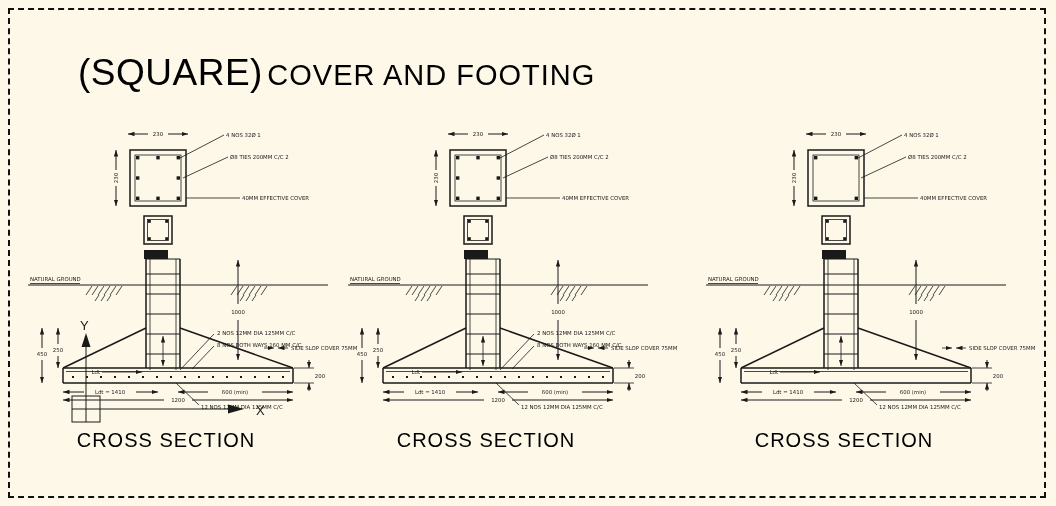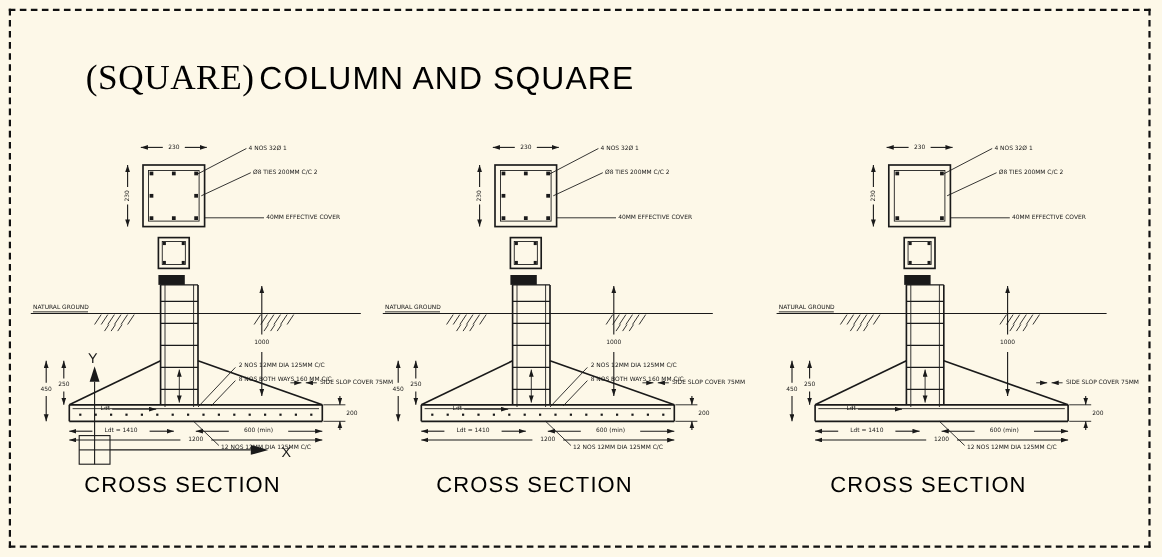--- a/index.html
+++ b/index.html
@@ -1,40 +1,40 @@
 <!DOCTYPE html>
 <html><head>
 <meta charset="utf-8">
 <style>
   html,body{margin:0;padding:0;}
   body{font-family:"Liberation Sans",sans-serif;background:#fdf8e8;}
   .canvas{position:relative;width:1056px;height:506px;background:#fdf8e8;overflow:hidden;}
   .sheet-border{position:absolute;left:8px;top:8px;right:10px;bottom:8px;border:2px dashed #111;pointer-events:none;}
   .title{position:absolute;left:78px;top:52px;white-space:nowrap;color:#000;}
-  .title .t1{font-size:32px;letter-spacing:0.5px;font-family:Liberation Serif, serif;}
+  .title .t1{font-size:37px;letter-spacing:0.5px;}
   .title .t2{font-size:29px;letter-spacing:1px;}
   .section-svg{position:absolute;top:120px;width:340px;height:345px;overflow:visible;}
   svg text{fill:#1a1a1a;font-family:"DejaVu Sans",sans-serif;}
   .ln{stroke:#1a1a1a;stroke-width:1;fill:none;}
   .thick{stroke-width:1.5;}
   .thin{stroke-width:0.8;}
   .t5{font-size:5.4px;}
   .cap{font-size:20px;letter-spacing:1px;fill:#000;font-family:"Liberation Sans",sans-serif;}
   .axis{font-size:13px;font-family:"Liberation Sans",sans-serif;}
   .dot{fill:#1a1a1a;stroke:none;}
 </style>
 </head>
 <body>
 
 <div class="canvas">
   <div class="sheet-border"></div>
 
   <div class="title">
     <span class="t1">(SQUARE)</span>
-    <span class="t2">COLUMN AND SQUARE</span>
+    <span class="t2">COVER AND FOOTING</span>
   </div>
 
   <div id="sections-host">
   <svg class="section-svg" viewBox="0 0 340 345" style="left: 28px;">
     <defs>
       <marker id="ah" markerWidth="8" markerHeight="6" refX="6.5" refY="2.2" orient="auto-start-reverse" markerUnits="userSpaceOnUse">
         <path d="M0,0 L6.5,2.2 L0,4.4 z" fill="#1a1a1a"></path>
       </marker>
     </defs>
 

